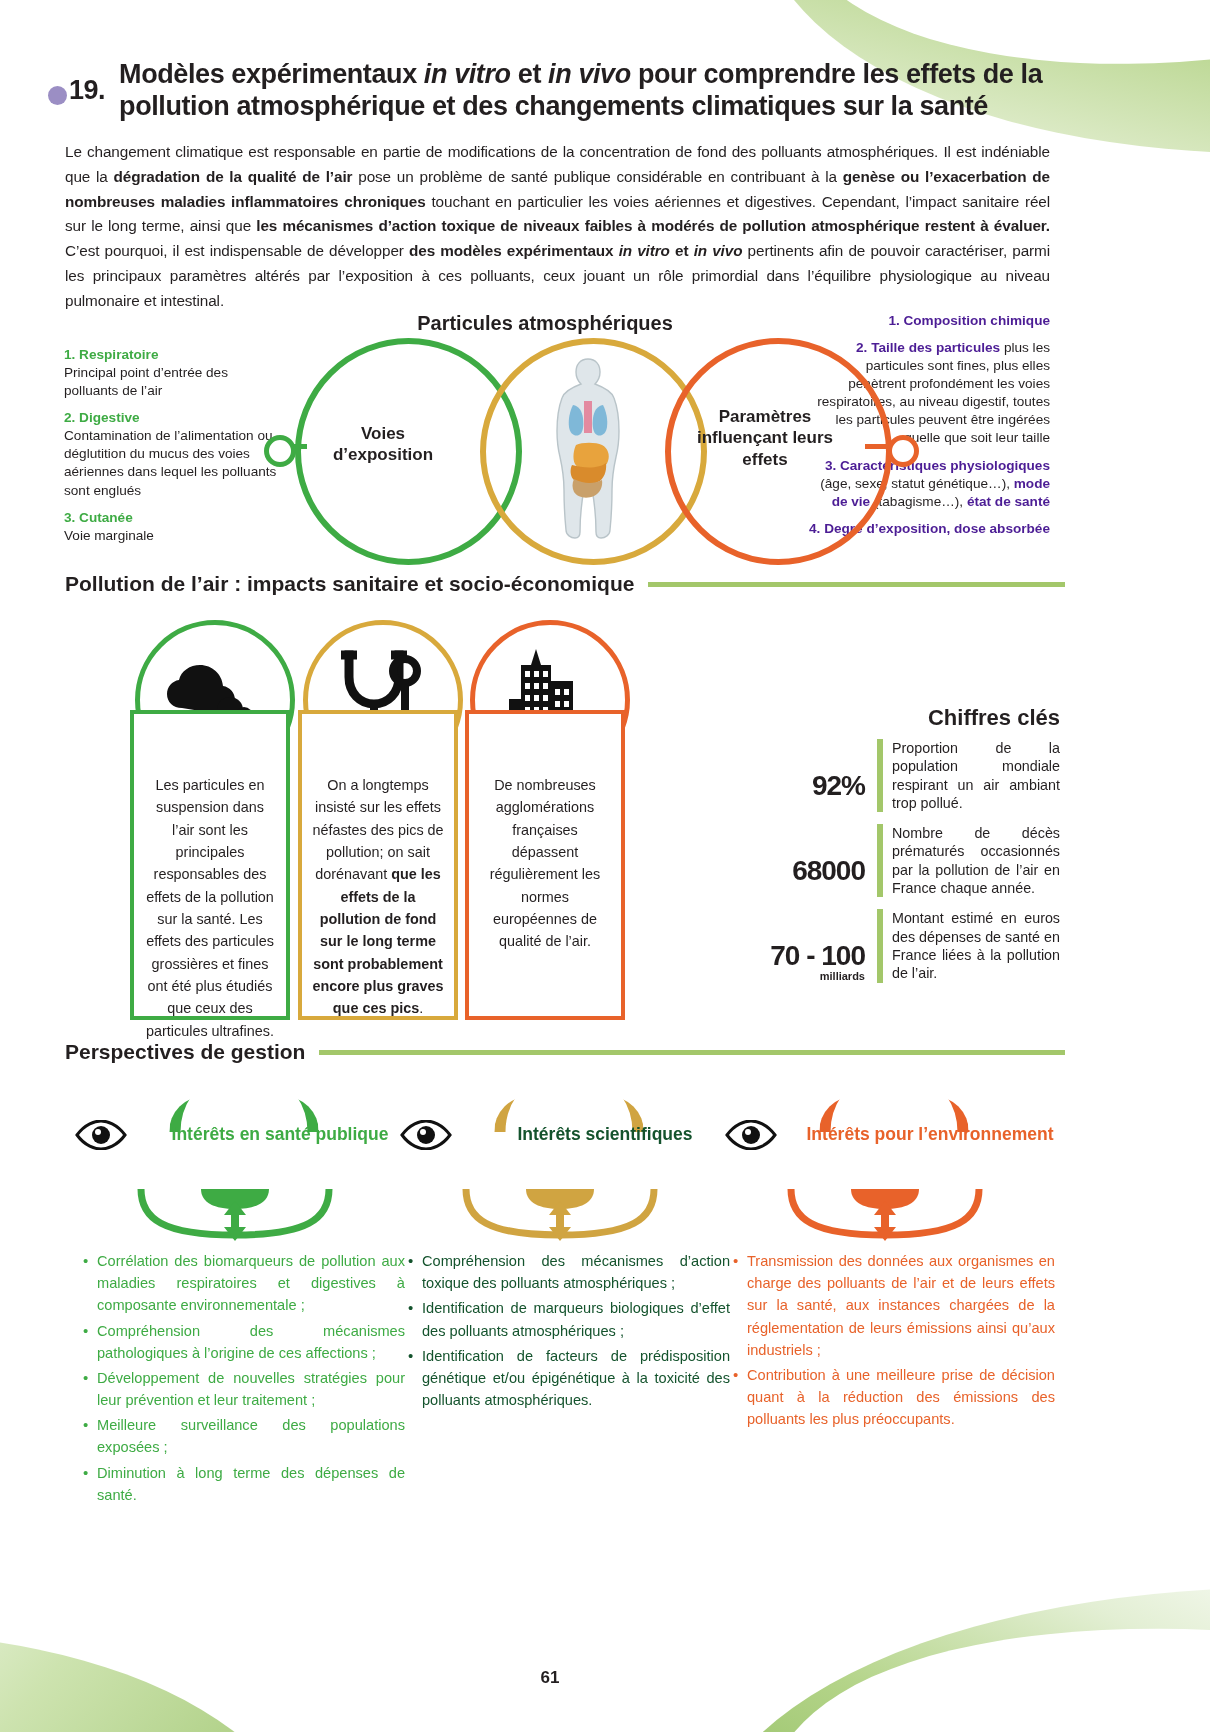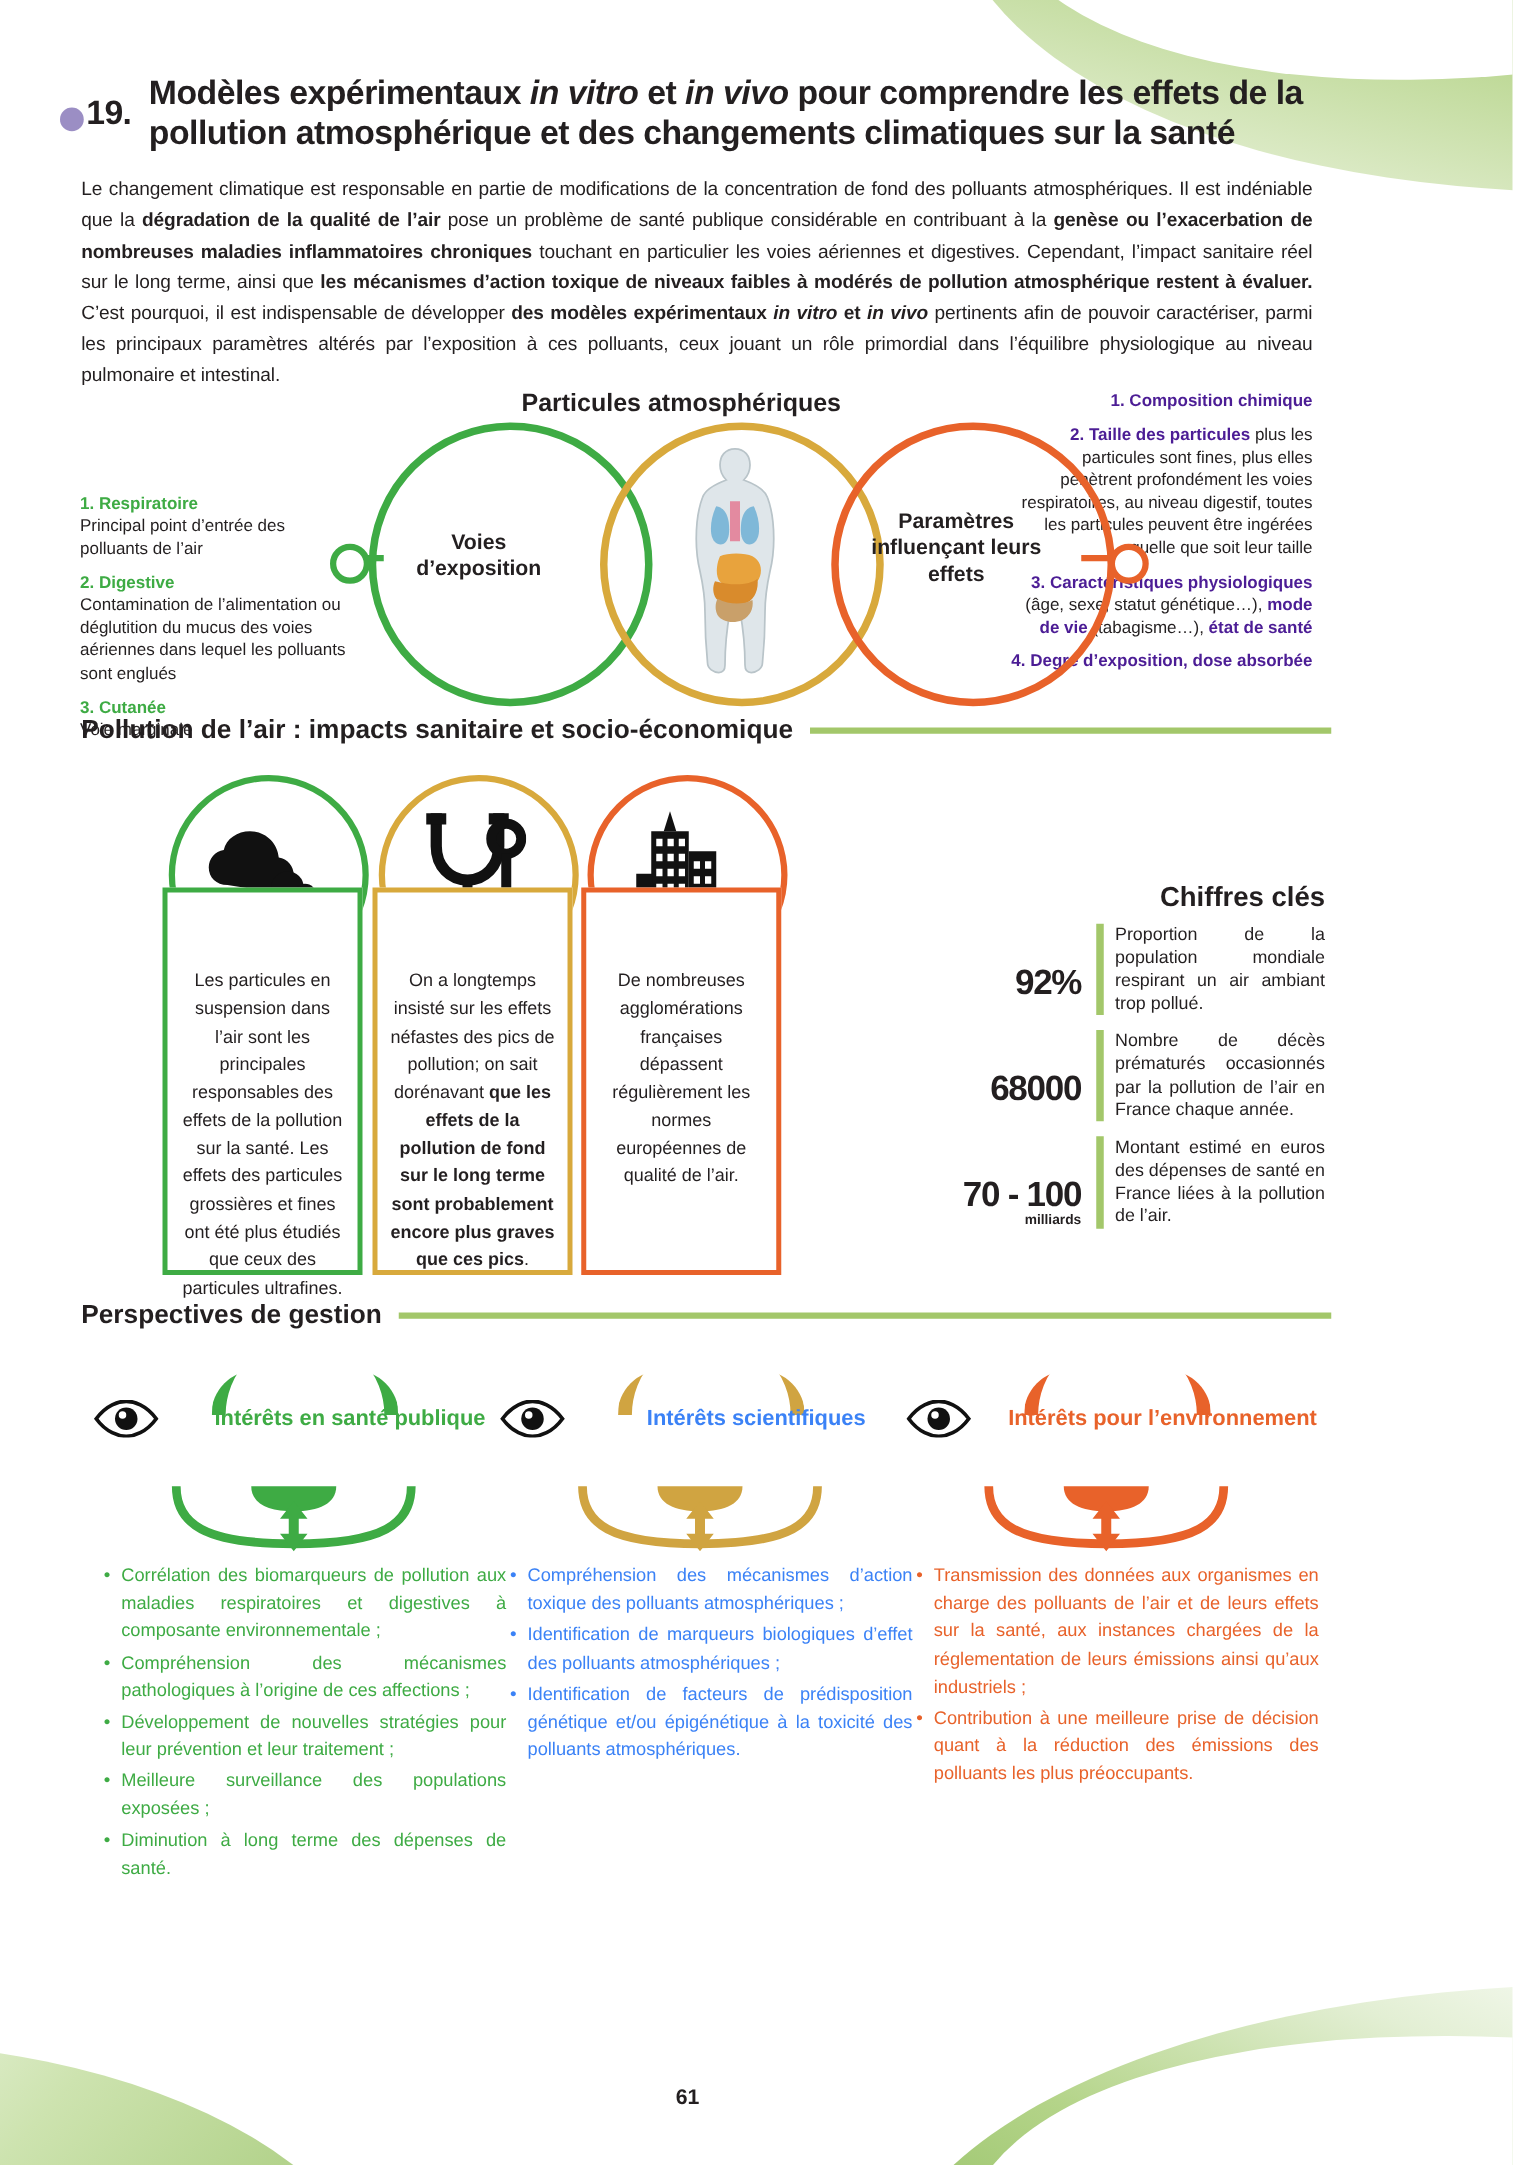--- a/index.html
+++ b/index.html
@@ -53,21 +53,21 @@
   .ring-label{position:absolute;text-align:center;font-size:17px;font-weight:bold;line-height:1.25;}
   .lbl-voies{left:318px;top:115px;width:130px;}
   .lbl-param{left:690px;top:98px;width:150px;}
   .connector{position:absolute;height:5px;}
   .conn-left{left:277px;top:136px;width:30px;background:#3eab44;}
   .knob{position:absolute;width:22px;height:22px;border-radius:50%;}
   .knob-left{left:264px;top:127px;border:5px solid #3eab44;background:#fff;}
   .conn-right{left:865px;top:136px;width:30px;background:#e8622a;}
   .knob-right{left:887px;top:127px;border:5px solid #e8622a;background:#fff;}
 
-  .side-left{position:absolute;left:64px;top:38px;width:215px;font-size:13.6px;line-height:1.33;margin-top:48px;}
+  .side-left{position:absolute;left:64px;top:38px;width:215px;font-size:13.6px;line-height:1.33;}
   .side-right{position:absolute;left:805px;top:4px;width:245px;font-size:13.6px;line-height:1.33;text-align:right;}
   .sh-green{color:#3eab44;font-weight:bold;}
   .sh-orange{color:#4c1d95;font-weight:bold;}
   .side-left p,.side-right p{margin:0 0 9px 0;}
 
   
   .body-fig{position:absolute;left:540px;top:45px;width:96px;height:190px;}
 
   
   .sec-head{position:absolute;display:flex;align-items:center;width:1000px;}
@@ -109,21 +109,21 @@
   .phead{position:absolute;top:30px;left:0;width:330px;display:flex;align-items:center;gap:28px;}
   .eye{flex:0 0 auto;}
   .ptitle{font-size:17.5px;font-weight:bold;line-height:1.25;text-align:center;flex:1;}
   .bowl{position:absolute;top:95px;left:60px;width:200px;height:58px;}
   .plist{position:absolute;top:160px;left:8px;width:322px;font-size:14.6px;line-height:1.52;
     text-align:justify;}
   .plist .li{display:flex;margin-bottom:3px;}
   .plist .bul{flex:0 0 auto;width:14px;font-size:15px;line-height:1.5;}
   .plist .tx{flex:1;}
   .green{color:#3eab44;}
-  .gold{color:#3b82f6;}
+  .gold{color:#14532d;}
   .orange{color:#e8622a;}
 
   .pagenum{position:absolute;left:0;top:1668px;width:1100px;text-align:center;
     font-size:17px;font-weight:bold;}
 </style>
 </head>
 <body>
 
 <div class="page">
 

